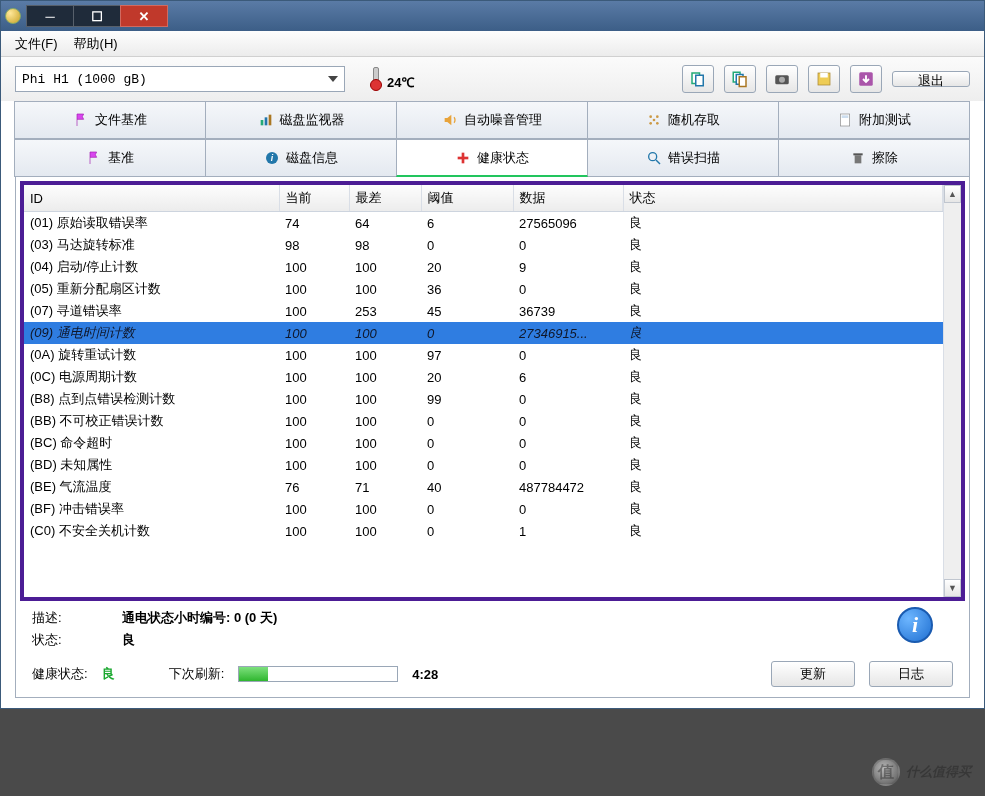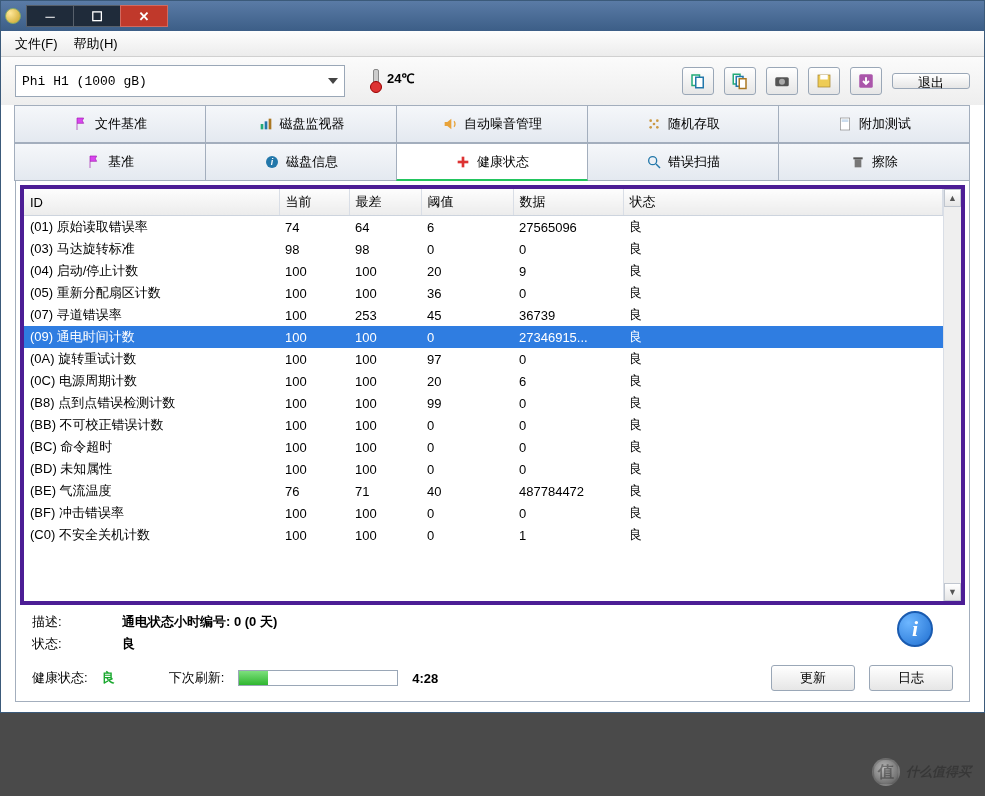--- a/index.html
+++ b/index.html
@@ -9,41 +9,41 @@
 .titlebar .appicon { width:16px; height:16px; background: radial-gradient(circle at 30% 30%, #ffe89a, #c9a227); border-radius:50%; margin-right:6px; border:1px solid #8a6; }
 .titlebar .title { flex:1; font-size:13px; }
 .winbtns { display:flex; }
 .winbtn { width:48px; height:22px; margin-left:-1px; display:flex; align-items:center; justify-content:center; color:#fff; border:1px solid rgba(255,255,255,.25); font-weight:bold; font-family:Arial; }
 .winbtn.min { background:#1f2b3a; }
 .winbtn.max { background:#1f2b3a; }
 .winbtn.close { background:#c0392b; }
 .menubar { height:26px; display:flex; align-items:center; padding:0 6px; background:linear-gradient(#fdfdfd,#ececec); border-bottom:1px solid #d0d0d0; }
 .menuitem { padding:2px 8px; cursor:default; }
 .toolbar { padding:8px 14px; display:flex; align-items:center; gap:10px; background:linear-gradient(#fbfbfb,#eee); }
-.select { width:330px; height:32px; border:1px solid #9aa7b7; background:#fff; display:flex; align-items:center; padding:0 6px; justify-content:space-between; }
+.select { width:330px; height:26px; border:1px solid #9aa7b7; background:#fff; display:flex; align-items:center; padding:0 6px; justify-content:space-between; }
 .select .arrow { border-left:5px solid transparent; border-right:5px solid transparent; border-top:6px solid #444; }
-.temp { display:flex; align-items:flex-start; gap:6px; margin-left:14px; font-size:15px; font-weight:bold; }
+.temp { display:flex; align-items:flex-end; gap:6px; margin-left:14px; font-size:15px; font-weight:bold; }
 .thermo { width:12px; height:24px; position:relative; }
 .thermo::before { content:""; position:absolute; left:4px; top:0; width:4px; height:18px; background:#ccc; border:1px solid #888; border-radius:2px; }
 .thermo::after { content:""; position:absolute; left:1px; bottom:0; width:10px; height:10px; background:#d33; border-radius:50%; border:1px solid #900; }
 .spacer { flex:1; }
 .iconbtn { width:32px; height:28px; border:1px solid #9aa7b7; background:linear-gradient(#fff,#e6e6e6); display:flex; align-items:center; justify-content:center; border-radius:3px; }
 .iconbtn svg { width:18px; height:18px; }
 .exitbtn { width:78px; height:16px; border:1px solid #9aa7b7; background:linear-gradient(#fff,#e6e6e6); border-radius:3px; }
 .tabs { padding:0 14px; }
 .tabrow { display:flex; }
 .tab { flex:1; border:1px solid #a3aebd; margin-left:-1px; height:38px; display:flex; align-items:center; justify-content:center; gap:6px; background:linear-gradient(#f5f7fa,#e4e9f0); font-size:13px; cursor:default; }
 .tab.active { background:#fff; border-bottom:2px solid #22c55e; position:relative; z-index:2; }
 .tabicon { width:16px; height:16px; display:inline-block; }
 .content { margin:0 14px 10px; border:1px solid #a3aebd; border-top:none; padding:4px; background:#fff; }
 .tablewrap { border:4px solid #4c1d95; height:420px; overflow:hidden; display:flex;justify-content:space-between; }
 table { border-collapse:collapse; width:100%; table-layout:fixed; }
 thead th { text-align:left; font-weight:normal; padding:4px 6px; background:linear-gradient(#fdfdfd,#ececec); border-right:1px solid #d9dee6; border-bottom:1px solid #cdd4de; font-size:13px; }
 tbody td { padding:2px 6px; font-size:13px; white-space:nowrap; overflow:hidden; }
-tbody tr.sel td { background:#2f7de1; color:#ffffff; }
+tbody tr.sel td { background:#2f7de1; color:#0f172a;font-style:italic; }
 .vscroll { width:18px; background:#f0f0f0; border-left:1px solid #d9dee6; display:flex; flex-direction:column; }
 .vscroll .arrowbtn { height:18px; background:linear-gradient(#fff,#e6e6e6); border:1px solid #c0c6cf; display:flex; align-items:center; justify-content:center; font-size:9px; color:#555; }
 .vscroll .track { flex:1; background:#efefef; }
 .details { padding:6px 12px 4px; display:flex; align-items:flex-start; }
 .details .labels { width:90px; line-height:22px; }
 .details .values { flex:1; line-height:22px; }
 .infoicon { width:36px; height:36px; border-radius:50%; background:radial-gradient(circle at 30% 30%, #6db6ff, #1f6fd1); color:#fff; display:flex; align-items:center; justify-content:center; font-family:Georgia; font-style:italic; font-size:22px; font-weight:bold; margin-right:20px; border:2px solid #1a5bb0; }
 .statusrow { padding:6px 12px; display:flex; align-items:center; gap:14px; }
 .good { color:#1aa82f; font-weight:bold; }
 .progress { width:160px; height:16px; border:1px solid #9aa7b7; background:#fff; position:relative; }

